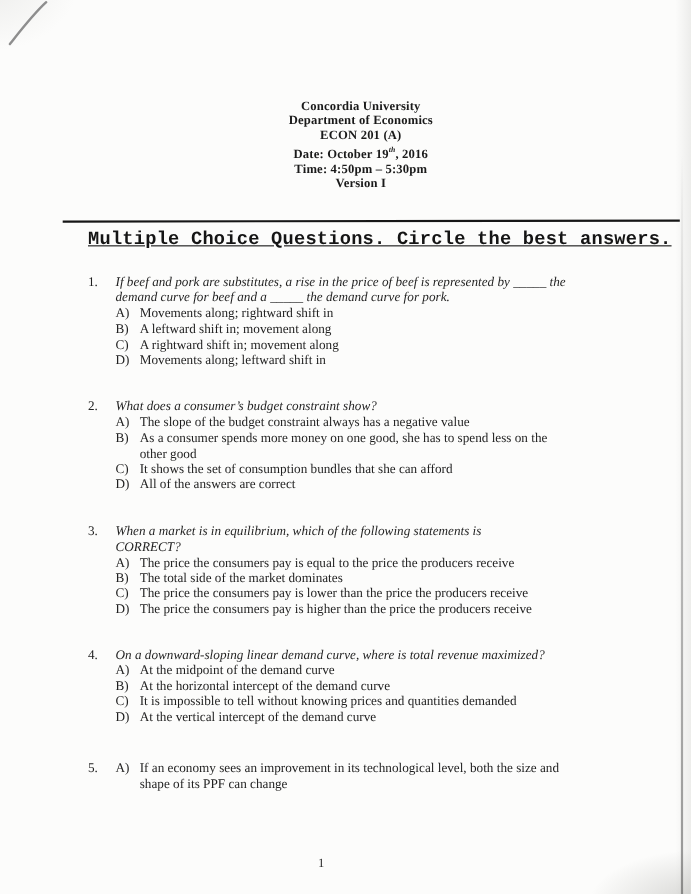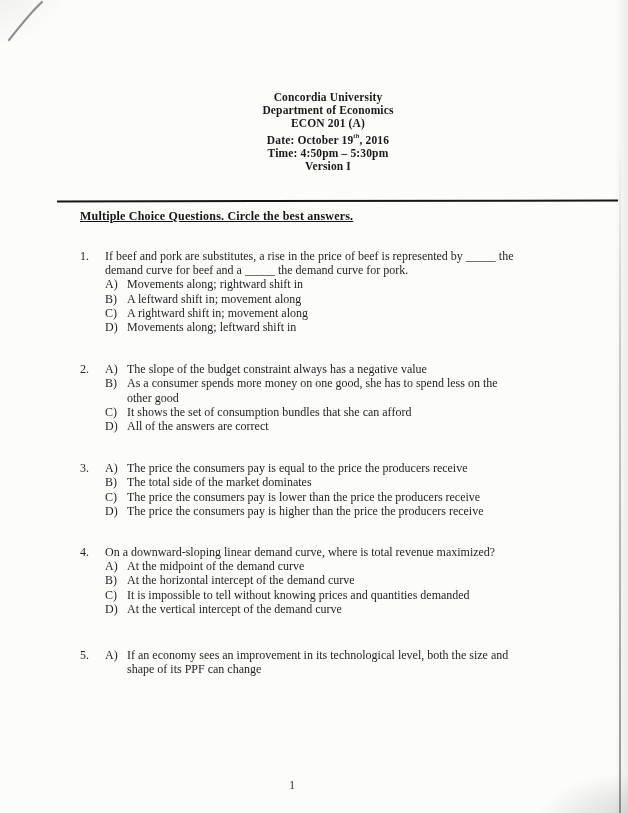--- a/index.html
+++ b/index.html
@@ -38,38 +38,39 @@
   .header sup { font-size:7px; position:relative; top:-1px;font-style:italic; }
 
   .rule {
     position:absolute; top:200px; left:57px; width:561px; height:2px;
     background:#161616;
     transform:rotate(-0.08deg);
   }
 
   .section-heading {
     position:absolute; top:209px; left:80px;
-    font-size:12px; font-weight:bold;
+    font-size:17px; font-weight:bold;
     text-decoration:underline;
     letter-spacing:0.2px;
     color:#151515;
+    font-family:Liberation Mono, monospace;
   }
 
   
   .content {
     position:absolute; top:249px; left:80px; width:514px;
     font-size:12px; line-height:14.2px;
   }
   .question { display:flex; }
   .question + .question { margin-top:28px; }
   .question:nth-child(4) { margin-top:27px; }
   .question:nth-child(5) { margin-top:32px; }
   .q-num { width:25px; flex:none; }
   .q-body { flex:1; min-width:0; }
-  .q-text { white-space:pre-line; }
+  .q-text { white-space:pre-line;font-style:italic; }
   .opt { display:flex; }
   .opt-letter { width:22px; flex:none; }
   .opt-text { white-space:pre-line; flex:1; min-width:0; }
 
   .page-number {
     position:absolute; top:779px; left:0; width:584px;
     text-align:center; font-size:11.5px; color:#2a2a2a;
   }
 </style>
 </head>
@@ -121,20 +122,21 @@
     <span class="opt-letter">D)</span>
     <span class="opt-text">Movements along; leftward shift in</span>
   </div>
 </div>
     </div>
   </div>
 
   <div class="question">
     <div class="q-num">2.</div>
     <div class="q-body">
+      <div class="q-text">What does a consumer’s budget constraint show?</div>
       <div class="q-options">
   <div class="opt">
     <span class="opt-letter">A)</span>
     <span class="opt-text">The slope of the budget constraint always has a negative value</span>
   </div>
 
   <div class="opt">
     <span class="opt-letter">B)</span>
     <span class="opt-text">As a consumer spends more money on one good, she has to spend less on the
 other good</span>
@@ -149,20 +151,22 @@
     <span class="opt-letter">D)</span>
     <span class="opt-text">All of the answers are correct</span>
   </div>
 </div>
     </div>
   </div>
 
   <div class="question">
     <div class="q-num">3.</div>
     <div class="q-body">
+      <div class="q-text">When a market is in equilibrium, which of the following statements is
+CORRECT?</div>
       <div class="q-options">
   <div class="opt">
     <span class="opt-letter">A)</span>
     <span class="opt-text">The price the consumers pay is equal to the price the producers receive</span>
   </div>
 
   <div class="opt">
     <span class="opt-letter">B)</span>
     <span class="opt-text">The total side of the market dominates</span>
   </div>

